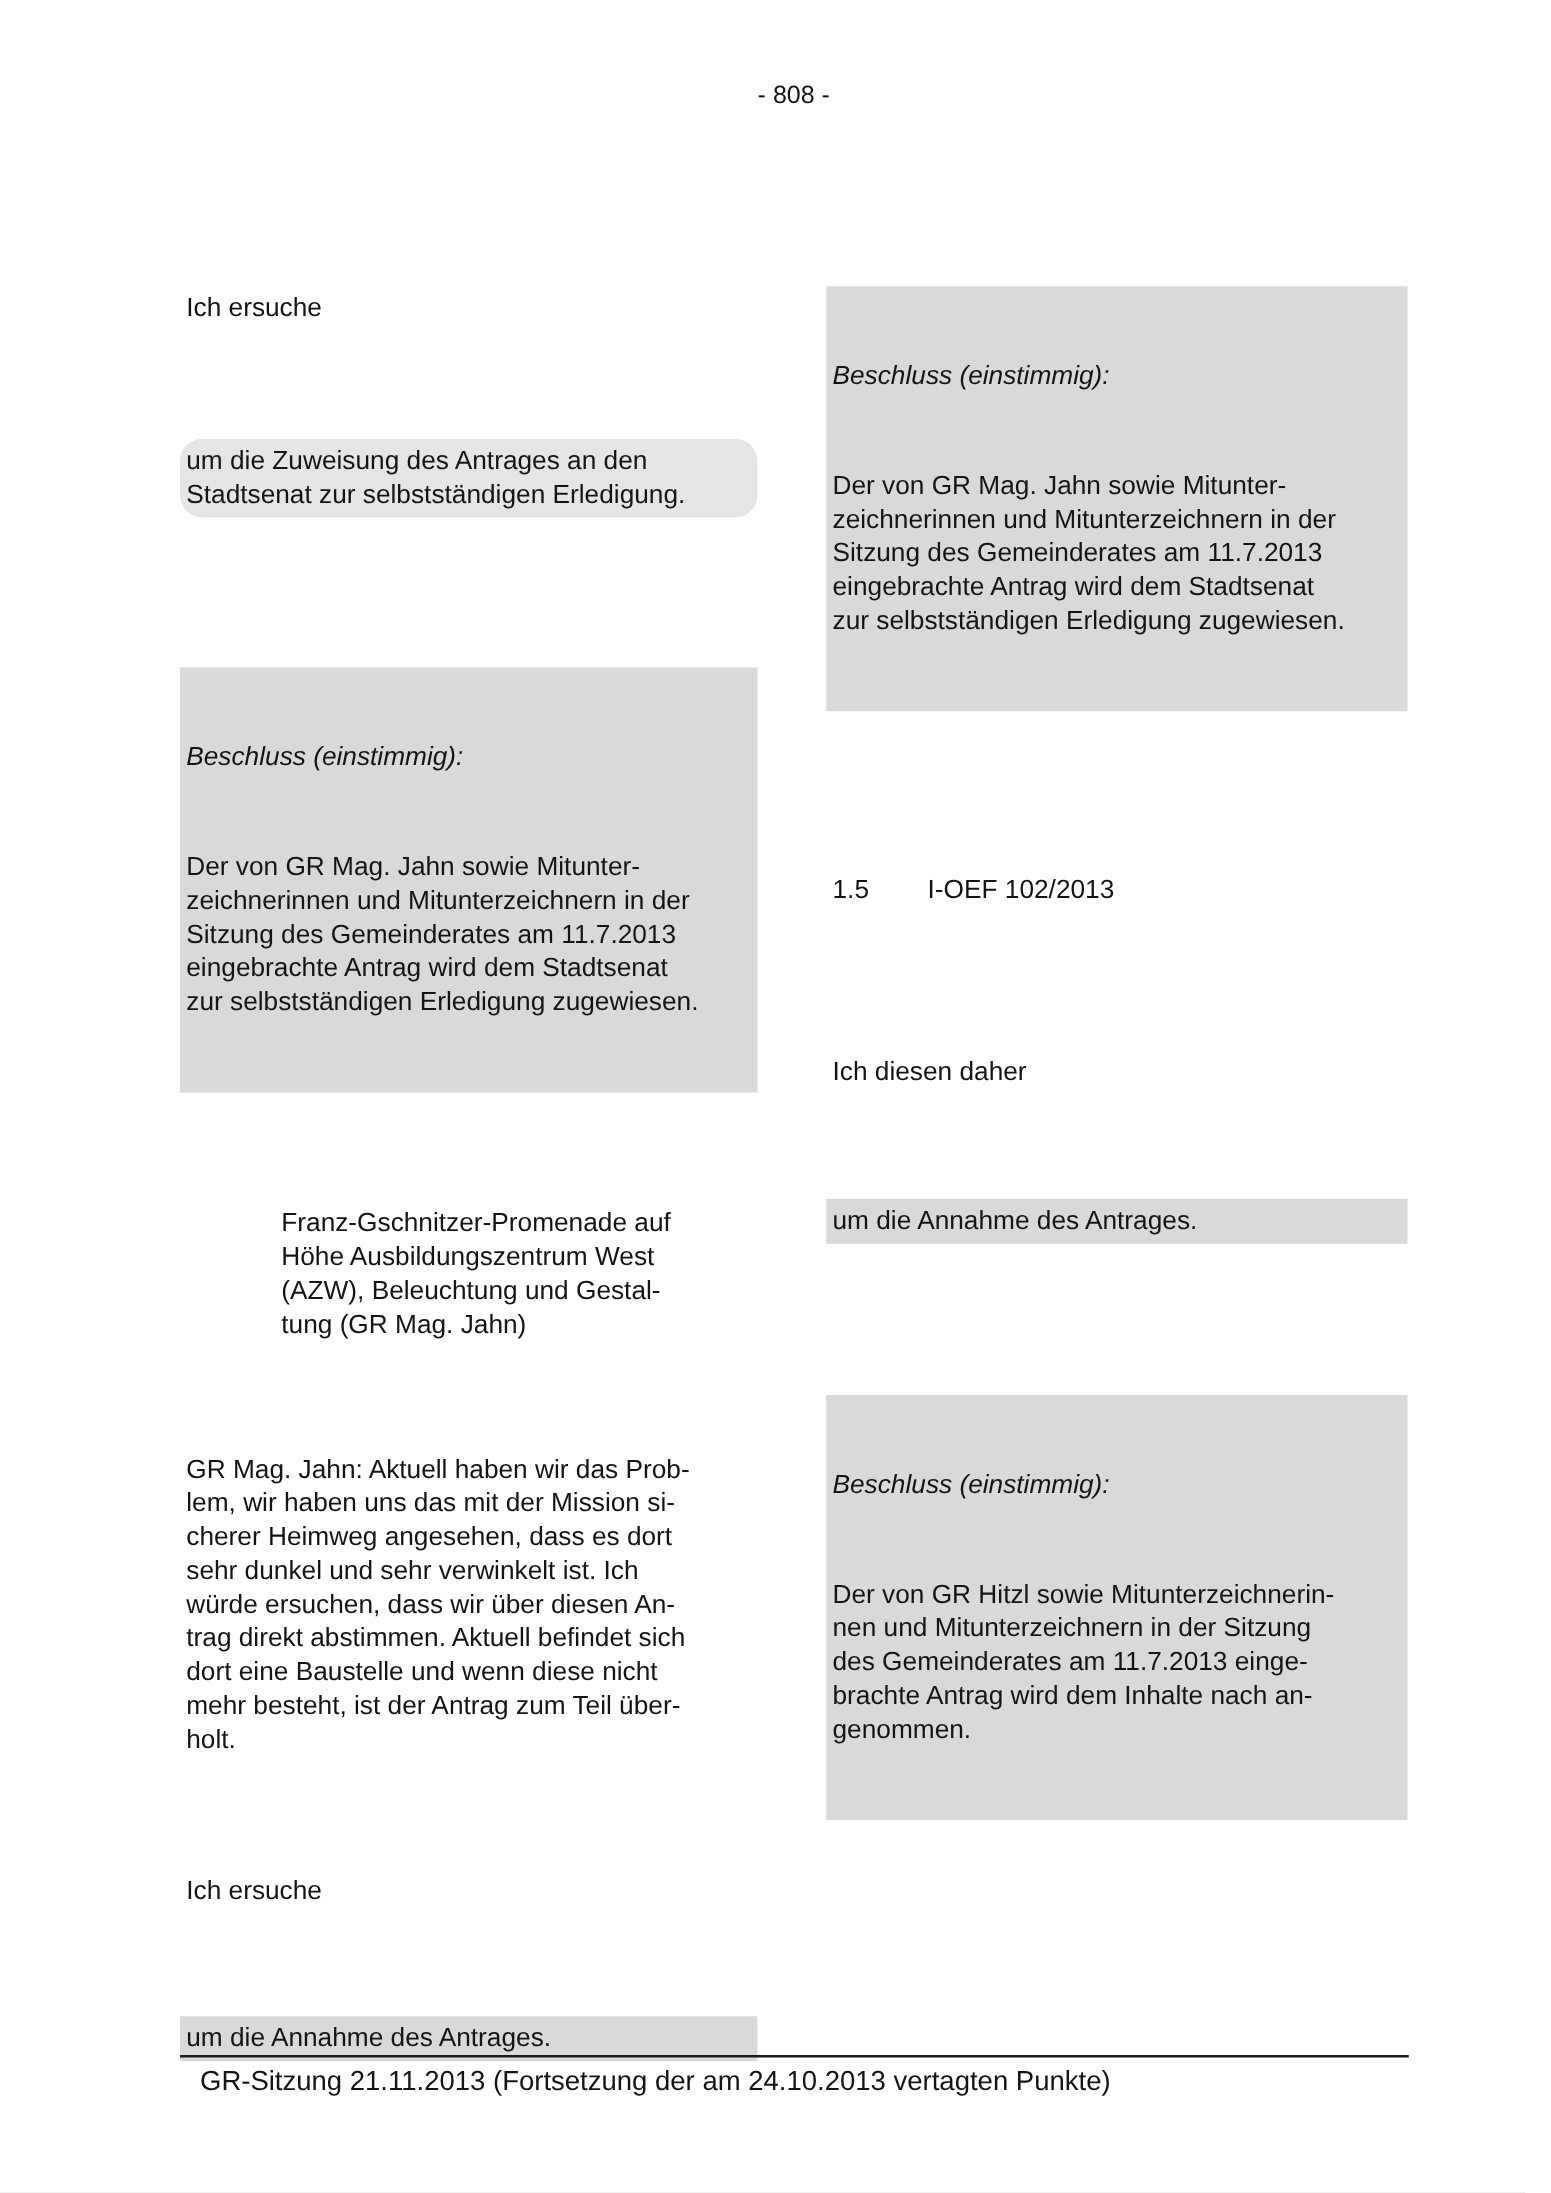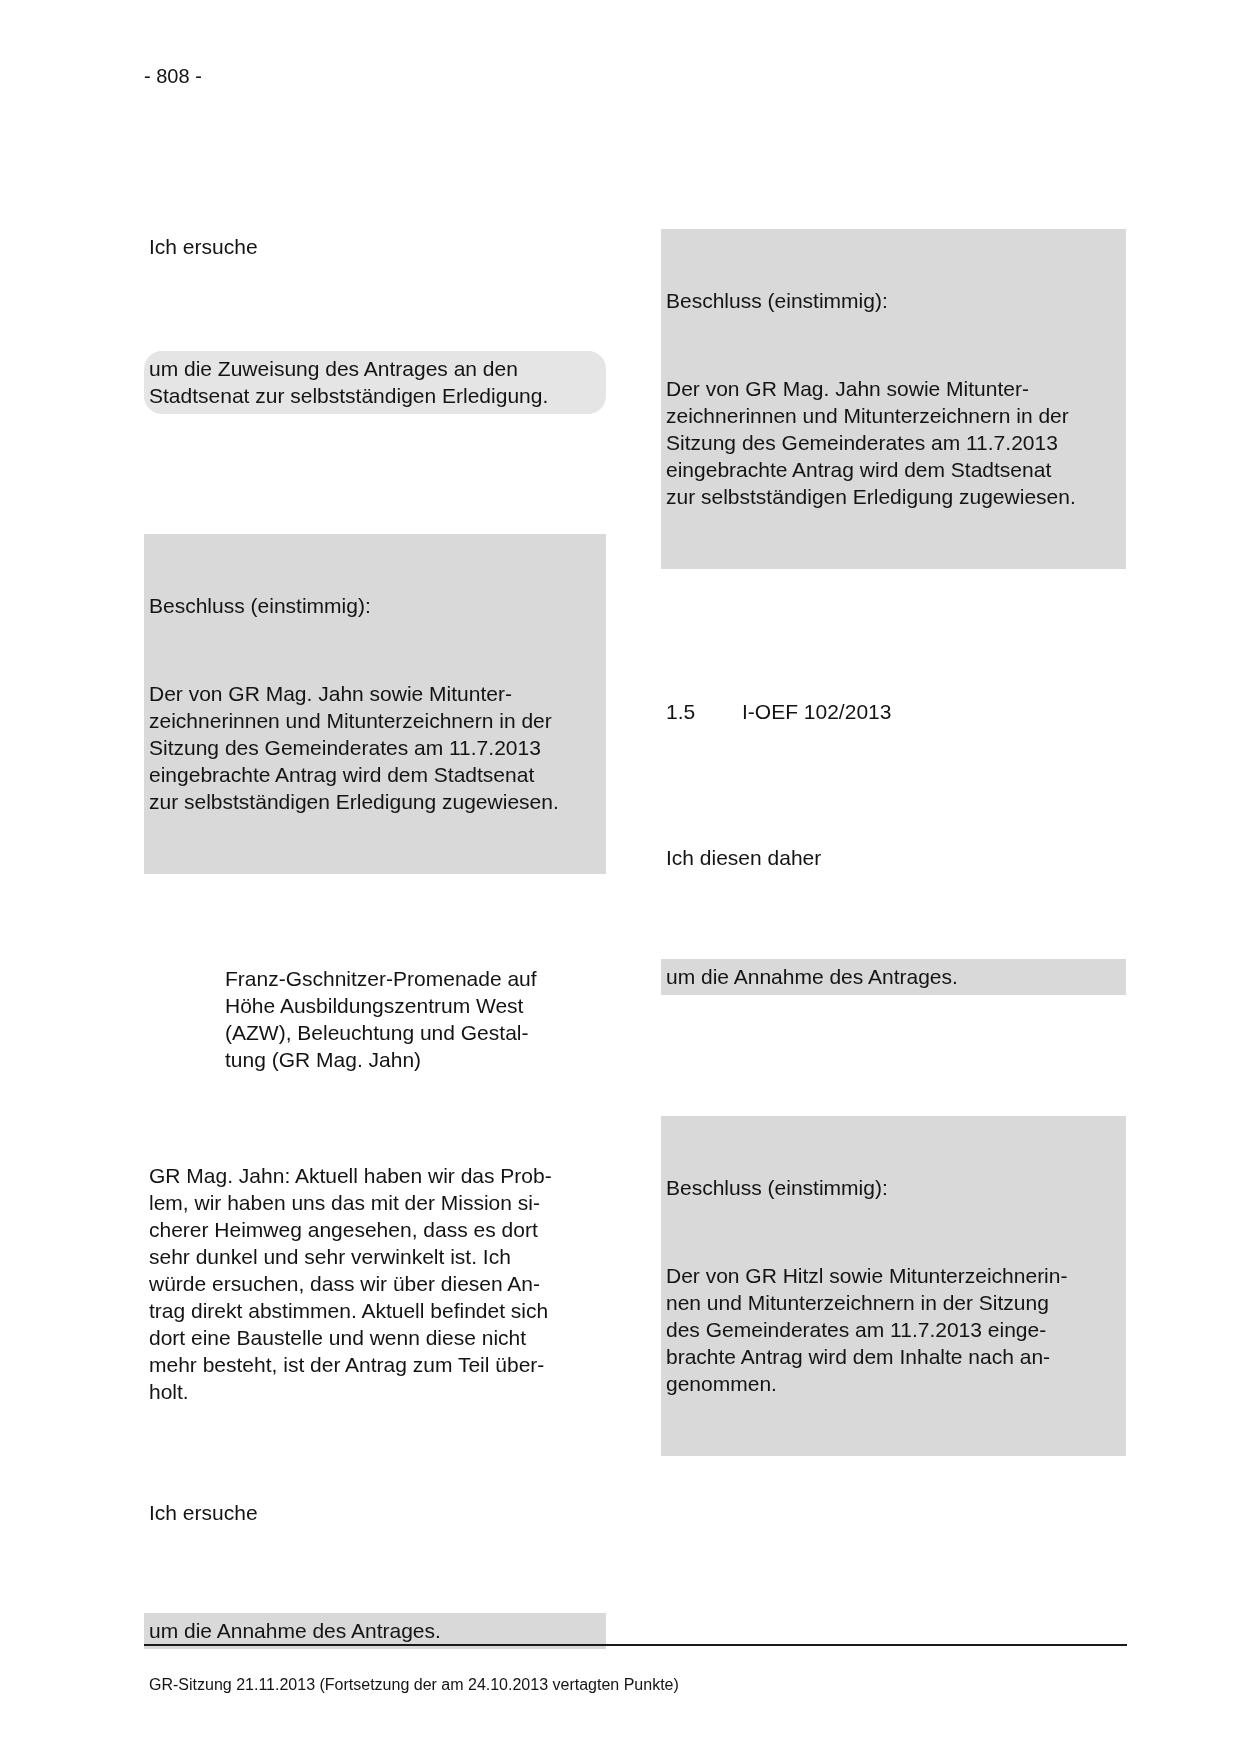--- a/index.html
+++ b/index.html
@@ -14,55 +14,55 @@
     background: #ffffff;
     font-family: "Liberation Sans", sans-serif;
     color: #141414;
     overflow: hidden;
   }
   .pageno {
     position: absolute;
     top: 64px;
     left: 144px;
     width: 982px;
+    text-align: center;
     font-size: 20px;
     line-height: 24px;
   }
   .col {
     position: absolute;
     font-size: 21px;
     line-height: 27px;
     white-space: pre;
   }
   .col-left  { left: 144px; top: 152px; width: 462px; }
   .col-right { left: 661px; top: 148px; width: 465px; }
   .col > div { box-sizing: border-box; width: 100%; }
   .para { padding-left: 5px; }
   .hl {
     background: #d9d9d9;
     padding: 4px 6px 5px 5px;
   }
-  .hl .decision-head { margin-bottom: 7px; }
+  .hl .decision-head { margin-bottom: 7px; font-style: italic; }
   .sec-row { display: flex; padding-left: 5px; }
   .sec-num { width: 76px; flex: none; }
   .sec-title { margin-left: 81px; margin-top: 10px; padding-left: 0; }
   .footer-rule {
     position: absolute;
     left: 144px;
     top: 1644px;
     width: 983px;
     border-top: 2px solid #1a1a1a;
   }
   .footer-text {
     position: absolute;
-    left: 149px;
+    left: 160px;
     top: 1653px;
-    font-size: 16px;
+    font-size: 22px;
     line-height: 23px;
-    margin-top: 20px;
   }
 </style>
 </head>
 <body>
 
 <div class="page" style="background: rgb(255, 255, 255); color: rgb(20, 20, 20);">
 
   <div class="pageno">- 808 -</div>
 
   <div class="col col-left">

